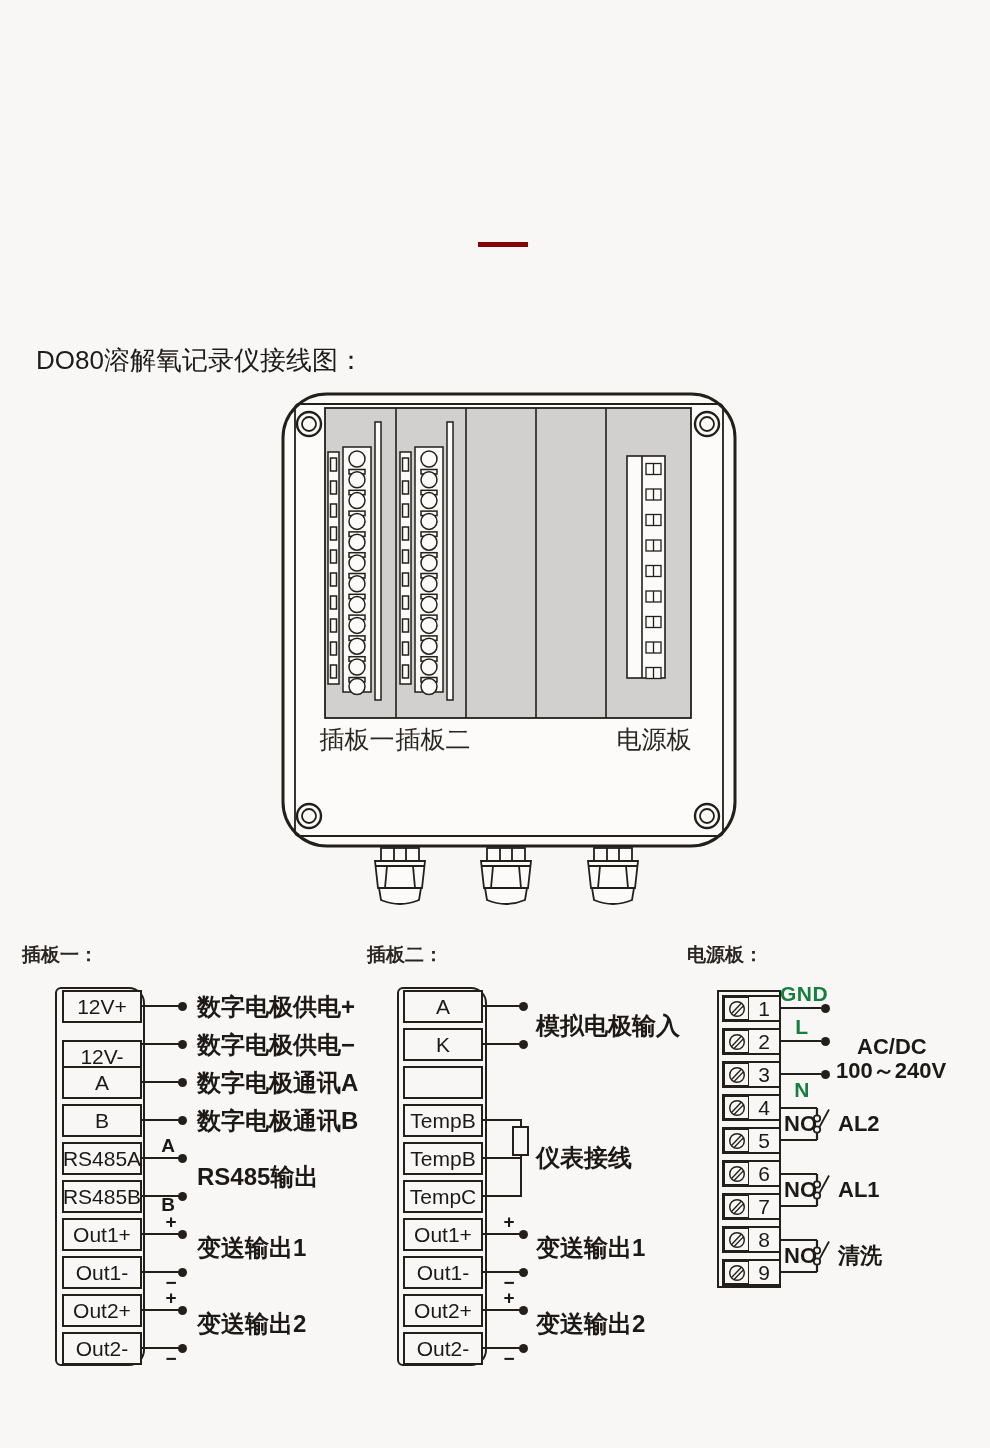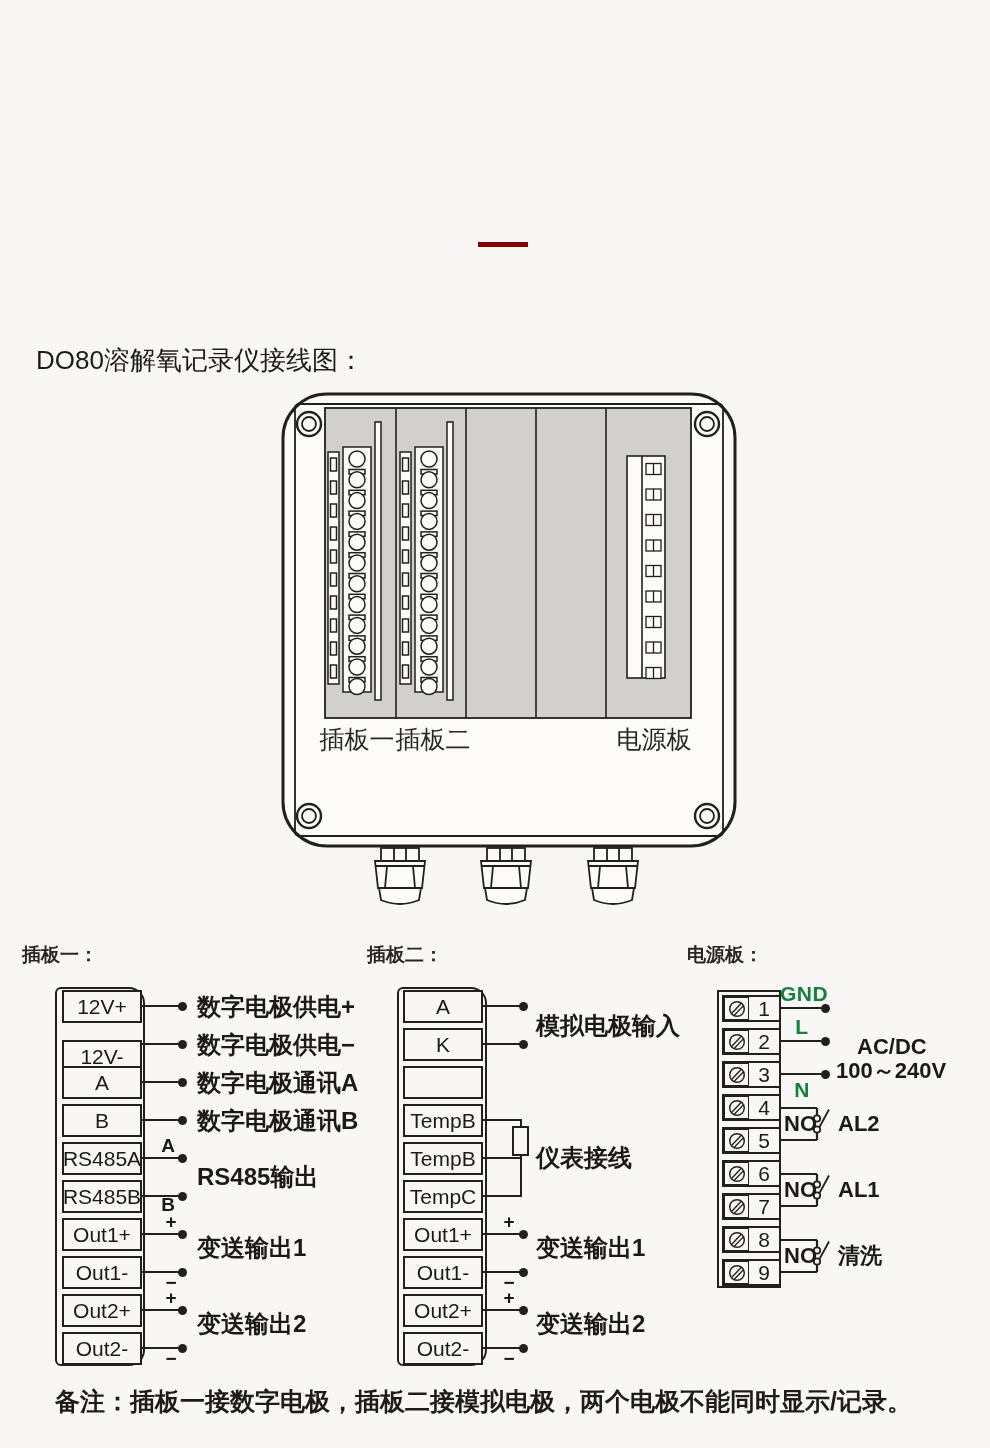--- a/index.html
+++ b/index.html
@@ -438,14 +438,13 @@
       <line x1="38.5" y1="21" x2="48" y2="3.5" stroke-width="1.8"></line>
     </svg>
     <div class="rlabel" style="left:104px;top:184px">NO</div>
     <div class="rlabel" style="left:104px;top:250px">NO</div>
     <div class="rlabel" style="left:104px;top:316px">NO</div>
     <div class="rlabel" style="left:158px;top:184px">AL2</div>
     <div class="rlabel" style="left:158px;top:250px">AL1</div>
     <div class="rlabel" style="left:158px;top:316px">清洗</div>
   </div>
 
-  <div class="note">备注：插板一接数字电极，插板二接模拟电极，两个电极不能同时显示/记录。</div>
 </div>
 
 </body></html>

